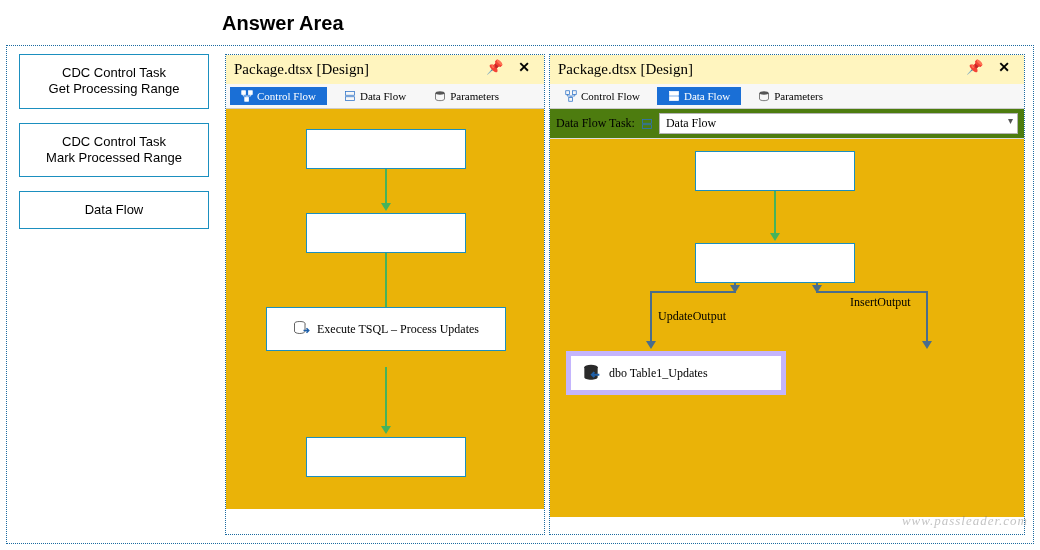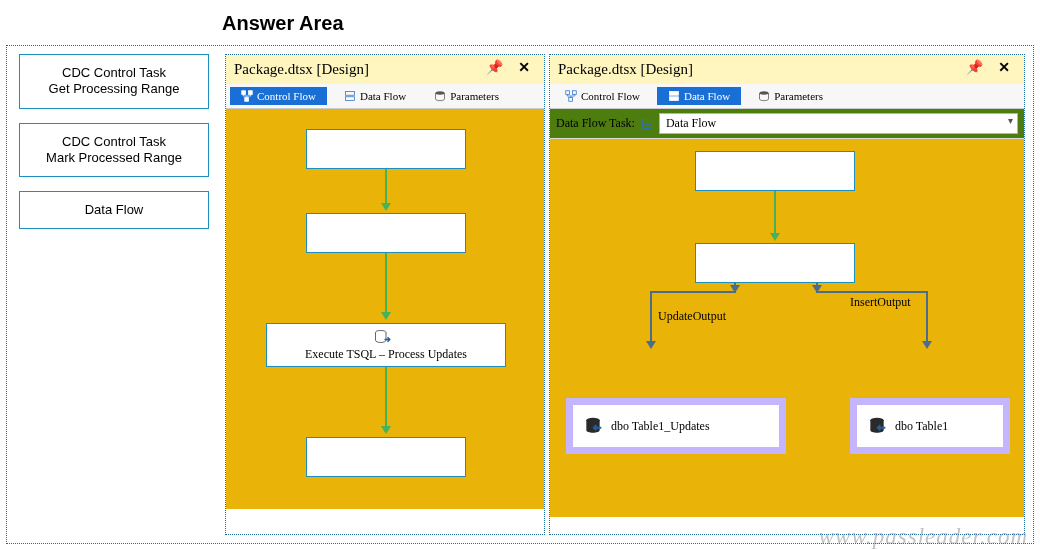--- a/index.html
+++ b/index.html
@@ -36,24 +36,24 @@
     .node { position: absolute; border: 1px solid #1b8fbf; background: #fff; width: 160px; height: 40px; display: flex; align-items: center; justify-content: center; text-align: center; font-size: 12px; padding: 2px 4px; }
     .node.wide { width: 240px; height: 44px; }
 
     .arrow { position: absolute; width: 2px; background: #46b35b; }
     .arrow::after { content: ""; position: absolute; left: -4px; bottom: -2px; border-left: 5px solid transparent; border-right: 5px solid transparent; border-top: 8px solid #46b35b; }
     .hline { position: absolute; height: 2px; background: #4a6d8c; }
     .varrow-db { position: absolute; width: 2px; background: #4a6d8c; }
     .varrow-db::after { content: ""; position: absolute; left: -4px; bottom: -2px; border-left: 5px solid transparent; border-right: 5px solid transparent; border-top: 8px solid #4a6d8c; }
     .edge-label { position: absolute; font-size: 12px; color: #000; }
 
-    .dest-node { position: absolute; border: 7px solid #c4b5fd; background: #fff; height: 56px; display: flex; align-items: center; gap: 8px; padding: 0 10px; font-size: 12px; margin-top: 47px; }
+    .dest-node { position: absolute; border: 5px solid #c4b5fd; background: #fff; height: 44px; display: flex; align-items: center; gap: 8px; padding: 0 10px; font-size: 12px; }
     .db-icon { width: 20px; height: 20px; }
 
-    .watermark { position: absolute; right: 12px; bottom: 0; font-family: cursive; color: rgba(120,120,120,0.45); font-size: 23px; letter-spacing: 1px; font-style: italic; }
+    .watermark { position: absolute; right: 12px; bottom: 21px; font-family: cursive; color: rgba(120,120,120,0.45); font-size: 13px; letter-spacing: 1px; font-style: italic; }
   </style>
 </head>
 <body>
 
 <div class="heading">Answer Area</div>
 
 <div class="outer-frame">
 
   <div class="src-list">
     <div class="src-item">CDC Control Task<br>Get Processing Range</div>
@@ -90,21 +90,21 @@
             <path d="M2 4v8c0 1.2 2.7 2.2 6 2.2s6-1 6-2.2V4" fill="none" stroke="#555"></path>
           </svg>
         <span>Parameters</span>
       </div>
     </div>
     <div class="canvas" style="height:400px;">
       <div class="node" style="left:80px; top:20px;"></div>
       <div class="arrow" style="left:159px; top:60px; height:40px;"></div>
       <div class="node" style="left:80px; top:104px;"></div>
       <div class="arrow" style="left:159px; top:144px; height:65px;"></div>
-      <div class="node wide" style="left:40px; top:214px;flex-direction:column;">
+      <div class="node wide" style="left:40px; top:198px;">
         <svg class="db-icon" viewBox="0 0 24 24" style="width:18px;height:18px;margin-right:6px;">
             <ellipse cx="9" cy="5" rx="7" ry="3" fill="#fff" stroke="#333"></ellipse>
             <path d="M2 5v10c0 1.6 3.1 3 7 3s7-1.4 7-3V5" fill="#fff" stroke="#333"></path>
             <path d="M14 14h7M18 11l3 3-3 3" fill="none" stroke="#1e5fa8" stroke-width="2"></path>
           </svg>
         <span>Execute TSQL – Process Updates</span>
       </div>
       <div class="arrow" style="left:159px; top:258px; height:65px;"></div>
       <div class="node" style="left:80px; top:328px;"></div>
     </div>
@@ -168,26 +168,18 @@
       <div class="edge-label" style="left:300px; top:156px;">InsertOutput</div>
 
       <div class="dest-node" style="left:16px; top:212px; width:220px;">
         <svg class="db-icon" viewBox="0 0 24 24">
             <ellipse cx="12" cy="5" rx="8" ry="3" fill="#2a2a2a"></ellipse>
             <path d="M4 5v12c0 1.6 3.6 3 8 3s8-1.4 8-3V5" fill="#2a2a2a"></path>
             <path d="M22 14h-9M16 11l-3 3 3 3" fill="none" stroke="#1e5fa8" stroke-width="2.4"></path>
           </svg>
         <span>dbo Table1_Updates</span>
       </div>
-      <div class="dest-node" style="left:300px; top:212px; width:160px;">
-        <svg class="db-icon" viewBox="0 0 24 24">
-            <ellipse cx="12" cy="5" rx="8" ry="3" fill="#2a2a2a"></ellipse>
-            <path d="M4 5v12c0 1.6 3.6 3 8 3s8-1.4 8-3V5" fill="#2a2a2a"></path>
-            <path d="M22 14h-9M16 11l-3 3 3 3" fill="none" stroke="#1e5fa8" stroke-width="2.4"></path>
-          </svg>
-        <span>dbo Table1</span>
-      </div>
     </div>
   </div>
 
 </div>
 
 <div class="watermark">www.passleader.com</div>
 
 </body></html>

